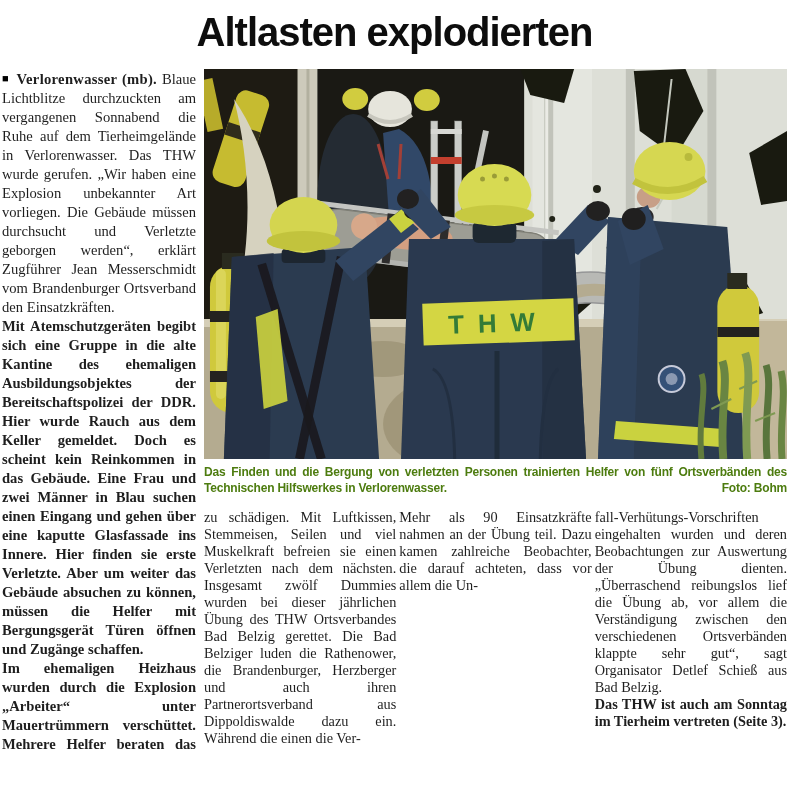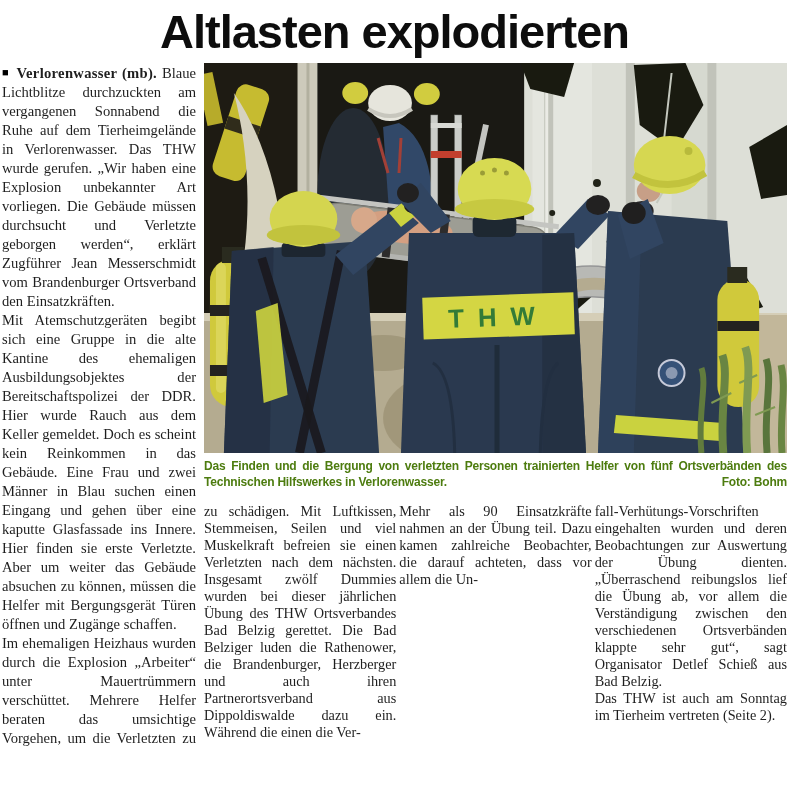--- a/index.html
+++ b/index.html
@@ -4,22 +4,22 @@
 <style>
   html,body { margin:0; padding:0; background:#ffffff; }
   .page {
     position:relative; width:789px; height:792px; margin:0 auto;
     background:#ffffff; overflow:hidden; box-sizing:border-box;
     padding:6px 2px 0 2px;
     font-family:"Liberation Serif", serif; color:#1e1e1e;
   }
   header { text-align:center; }
   h1 {
-    margin:2px 0 7px 0; font-family:"Liberation Sans", sans-serif;
-    font-weight:bold; font-size:47px; line-height:48px; color:#0d0d0d;
+    margin:2px 0 13px 0; font-family:"Liberation Sans", sans-serif;
+    font-weight:bold; font-size:40px; line-height:48px; color:#0d0d0d;
     letter-spacing:-1px;
   }
   h2 {
     margin:2px 0 8px 0; font-family:"Liberation Sans", sans-serif;
     font-weight:bold; font-size:24px; line-height:28px; color:#0d0d0d;
     letter-spacing:-0.3px;
   }
   .body-grid { display:grid; grid-template-columns:194px 1fr; column-gap:8px; }
   .col p {
     margin:0; text-align:justify; font-size:14.6px; line-height:19px;
@@ -37,21 +37,21 @@
     font-weight:bold; font-size:12px; line-height:16px; color:#4d7c0f;
     letter-spacing:-0.2px;
   }
   .cap-justify { text-align:justify; text-align-last:justify; }
   .cap-row { display:flex; justify-content:space-between; }
   .cols3 {
     display:grid; grid-template-columns:repeat(3,1fr); column-gap:3px;
     margin-top:13px; height:238px; overflow:hidden;
   }
   .cols3 .col p { font-size:14.3px; line-height:17px; }
-  .para + .para { margin-top:0; }
+  .para + .para { margin-top:0;font-weight:bold; }
 </style>
 </head>
 <body>
 
 <div class="page">
   <header>
     <h1>Altlasten explodierten</h1>
   </header>
 
   <div class="body-grid">
@@ -229,18 +229,18 @@
 
       <div class="cols3">
         <div class="col">
           <p class="para">zu schädigen. Mit Luftkissen, Stemmeisen, Seilen und viel Muskelkraft befreien sie einen Verletzten nach dem nächsten. Insgesamt zwölf Dummies wurden bei dieser jährlichen Übung des THW Ortsverbandes Bad Belzig gerettet. Die Bad Belziger luden die Rathenower, die Brandenburger, Herzberger und auch ihren Partnerortsverband aus Dippoldiswalde dazu ein. Während die einen die Ver-</p>
         </div>
         <div class="col">
           <p class="para">Mehr als 90 Einsatzkräfte nahmen an der Übung teil. Dazu kamen zahlreiche Beobachter, die darauf achteten, dass vor allem die Un-</p>
         </div>
         <div class="col">
           <p class="para">fall-Verhütungs-Vorschriften eingehalten wurden und deren Beobachtungen zur Auswertung der Übung dienten. „Überraschend reibungslos lief die Übung ab, vor allem die Verständigung zwischen den verschiedenen Ortsverbänden klappte sehr gut“, sagt Organisator Detlef Schieß aus Bad Belzig.</p>
-          <p class="para">Das THW ist auch am Sonntag im Tierheim vertreten (Seite 2).</p>
+          <p class="para">Das THW ist auch am Sonntag im Tierheim vertreten (Seite 3).</p>
         </div>
       </div>
     </div>
   </div>
 </div>
 
 </body></html>

